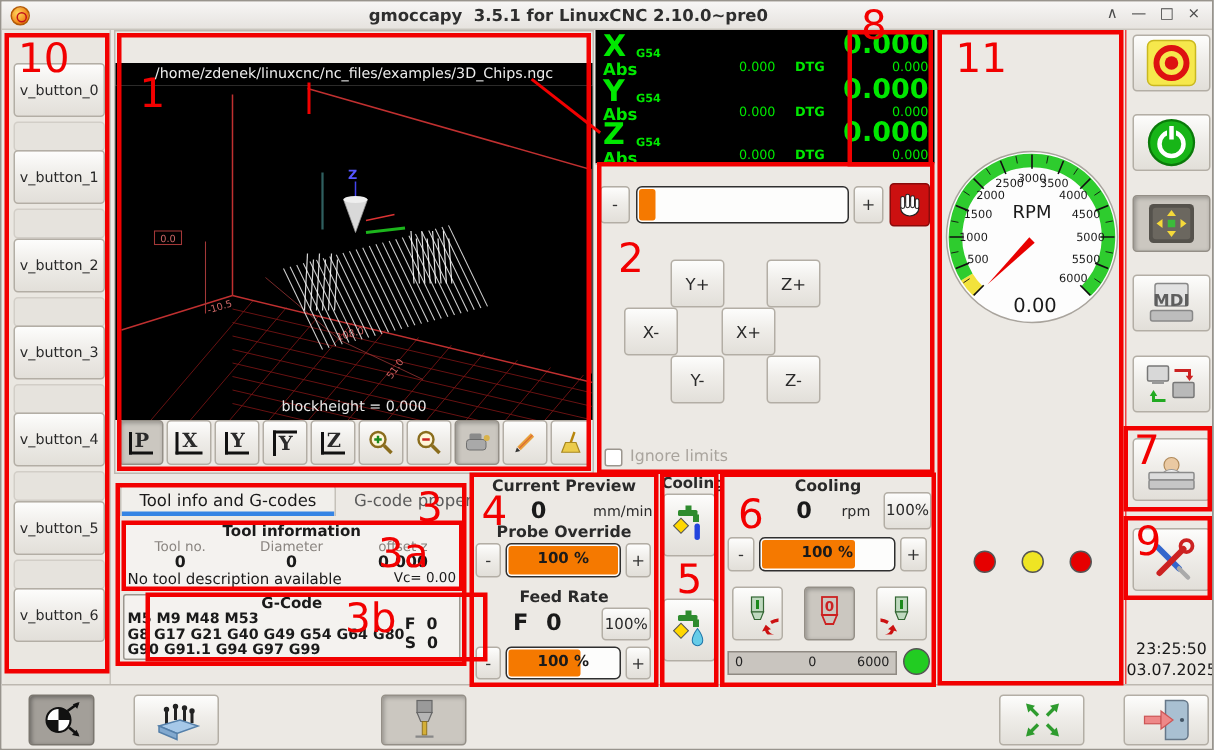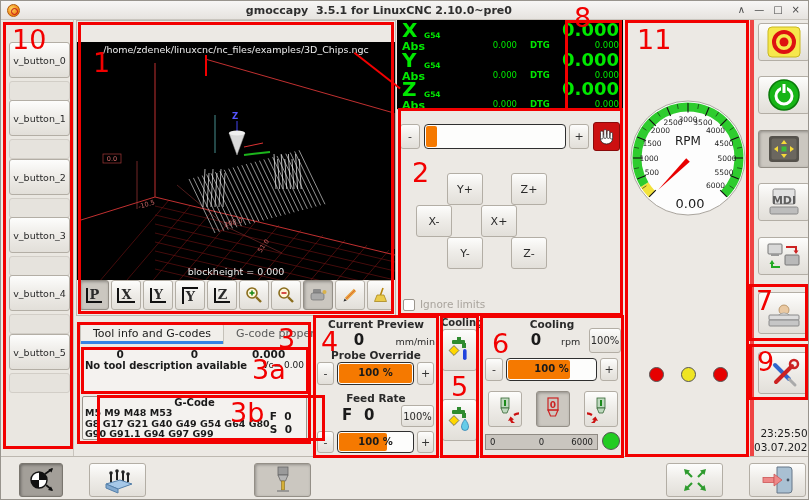--- a/index.html
+++ b/index.html
@@ -58,21 +58,21 @@
   .tval{display:flex;font-size:10.5px;font-weight:bold;line-height:11px}
   .col3{width:33.3%;text-align:center}
   .gl{font-size:9.5px;font-weight:bold;line-height:10.5px;white-space:nowrap}
   
   .big{font-size:15px;font-weight:bold}
   .unit{font-size:9.5px;color:#2a2a2a}
   .mini{font-size:11px;color:#333}
   .pbar{position:absolute;background:#C9C5BF;border:1px solid #8F8A83;font-size:8.5px;color:#222;display:flex;align-items:center}
   .led{position:absolute;width:15px;height:15px;border-radius:50%;border:1px solid #555}
   
-  .rcol{position:absolute;left:749px;top:19px;width:60px;height:436px;background:#ECE9E4;border-left:4px solid #ef4444}
+  .rcol{position:absolute;left:749px;top:19px;width:60px;height:436px;background:#ECE9E4;border-left:1px solid #ef4444}
   .rbtn{left:4px;width:52px;height:38px}
   .clock{position:absolute;left:0;width:60px;text-align:center;font-size:10.5px;line-height:14px;color:#1a1a1a}
   
   .bbar{position:absolute;left:0;top:455px;width:809px;height:44px;background:#ECE9E4;border-top:1px solid #BDB8B0}
   .bbtn{top:6px;width:57px;height:34px}
   
   .gaugepanel{position:absolute;left:624px;top:19px;width:125px;height:436px;background:#ECE9E4;border-left:1px solid #C9C5BE}
   .gauge-num{font-size:7.5px;fill:#1a1a1a}
   
   .ann{position:absolute;border:3px solid #F20000;pointer-events:none;z-index:50}
@@ -101,20 +101,21 @@
     <div class="btn vbtn" style="top:80px">v_button_1</div>
     <div class="vspacer" style="top:119px"></div>
     <div class="btn vbtn" style="top:139px">v_button_2</div>
     <div class="vspacer" style="top:178px"></div>
     <div class="btn vbtn" style="top:197px">v_button_3</div>
     <div class="vspacer" style="top:236px"></div>
     <div class="btn vbtn" style="top:255px">v_button_4</div>
     <div class="vspacer" style="top:294px"></div>
     <div class="btn vbtn" style="top:314px">v_button_5</div>
     <div class="vspacer" style="top:353px"></div>
+    <div class="btn vbtn" style="top:372px">v_button_6</div>
   </div>
 
   <div class="pvw">
     <div class="pathbar">/home/zdenek/linuxcnc/nc_files/examples/3D_Chips.ngc</div>
 
     <div class="scene">
       <svg width="318" height="223" viewBox="0 0 318 223">
         <defs>
           <clipPath id="floorclip">
               <polygon points="78,136 318,192 318,223 14,223 60,158"></polygon>
@@ -323,27 +324,33 @@
     <div class="chk" style="left:6px;top:189px"></div>
     <div class="chklbl" style="left:23px;top:188px">Ignore limits</div>
   </div>
 
   <div class="tabbar" style="left:79px;top:321px;height:22px">
     <span class="tab active">Tool info and G-codes</span>
     <span class="tab">G-code properties</span>
   </div>
 
   <div class="frame" style="left:81px;top:347px;width:225px;height:45px">
+    <div class="ft">Tool information</div>
+    <div class="thead">
+      <span class="col3">Tool no.</span>
+      <span class="col3">Diameter</span>
+      <span class="col3">offset z</span>
+    </div>
     <div class="tval">
       <span class="col3">0</span>
       <span class="col3">0</span>
       <span class="col3">0.000</span>
     </div>
     <div style="display:flex;justify-content:space-between;padding:0 2px">
-      <span style="font-size:10px;font-weight:bold;line-height:11px">No tool description available</span>
+      <span style="font-size:10px;font-weight:normal;line-height:11px">No tool description available</span>
       <span style="font-size:9px;line-height:11px">Vc= 0.00</span>
     </div>
   </div>
 
   <div class="frame" style="left:81px;top:395px;width:225px;height:44px">
     <div class="ft">G-Code</div>
     <div style="position:absolute;left:2px;top:11px">
       <div class="gl">M5 M9 M48 M53</div>
       <div class="gl">G8 G17 G21 G40 G49 G54 G64 G80</div>
       <div class="gl">G90 G91.1 G94 G97 G99</div>

